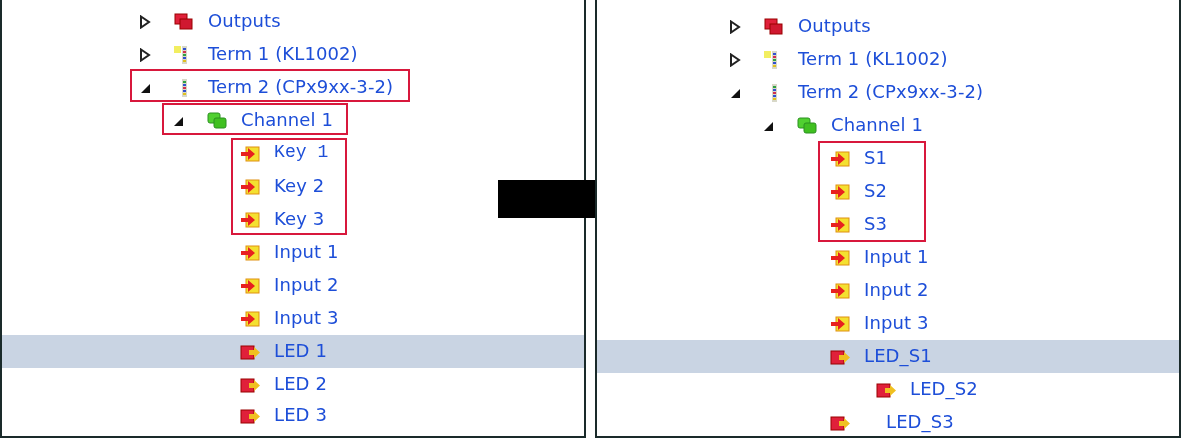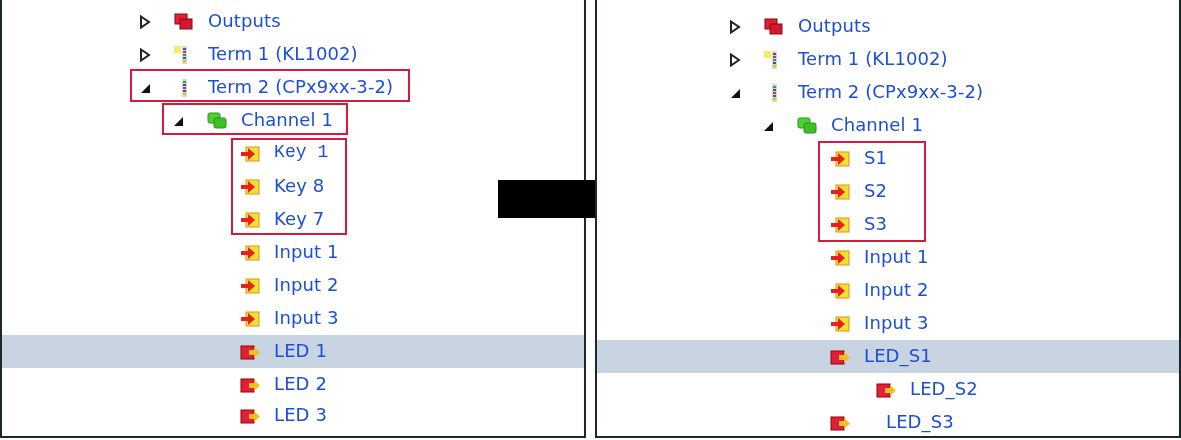--- a/index.html
+++ b/index.html
@@ -104,27 +104,27 @@
       <div class="row" style="top: 139px;">
         <svg class="icon" viewBox="0 0 20 18" style="left: 238px;">
           <use href="#ico-input"></use>
         </svg>
         <span class="label" style="left: 272px; font-family: Liberation Mono, monospace;">Key 1</span>
       </div>
       <div class="row" style="top: 172px;">
         <svg class="icon" viewBox="0 0 20 18" style="left: 238px;">
           <use href="#ico-input"></use>
         </svg>
-        <span class="label" style="left: 272px;">Key 8</span>
+        <span class="label" style="left: 272px;">Key 2</span>
       </div>
       <div class="row" style="top: 205px;">
         <svg class="icon" viewBox="0 0 20 18" style="left: 238px;">
           <use href="#ico-input"></use>
         </svg>
-        <span class="label" style="left: 272px;">Key 7</span>
+        <span class="label" style="left: 272px;">Key 3</span>
       </div>
       <div class="row" style="top: 238px;">
         <svg class="icon" viewBox="0 0 20 18" style="left: 238px;">
           <use href="#ico-input"></use>
         </svg>
         <span class="label" style="left: 272px;">Input 1</span>
       </div>
       <div class="row" style="top: 271px;">
         <svg class="icon" viewBox="0 0 20 18" style="left: 238px;">
           <use href="#ico-input"></use>

